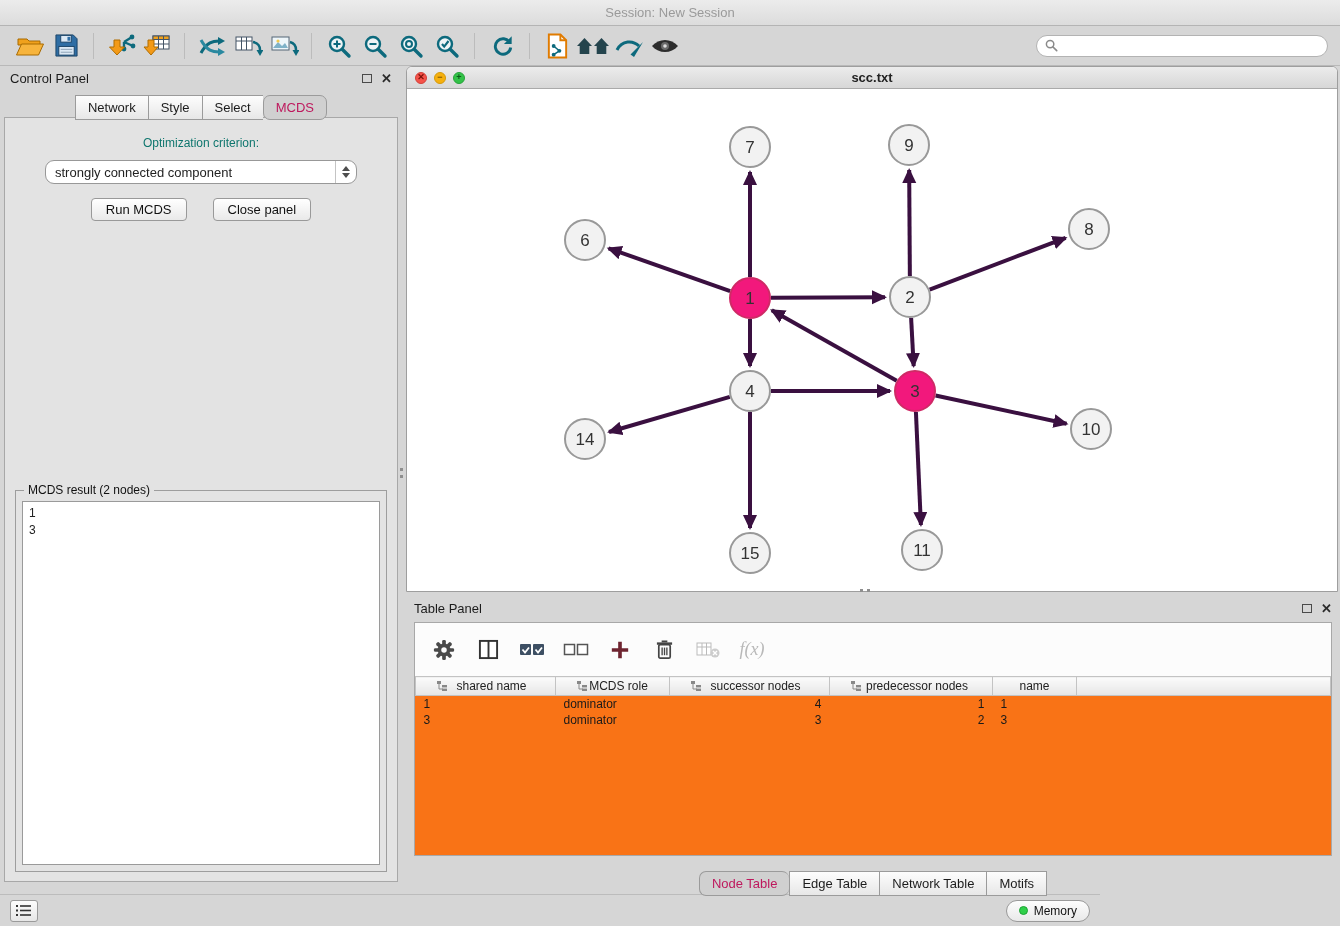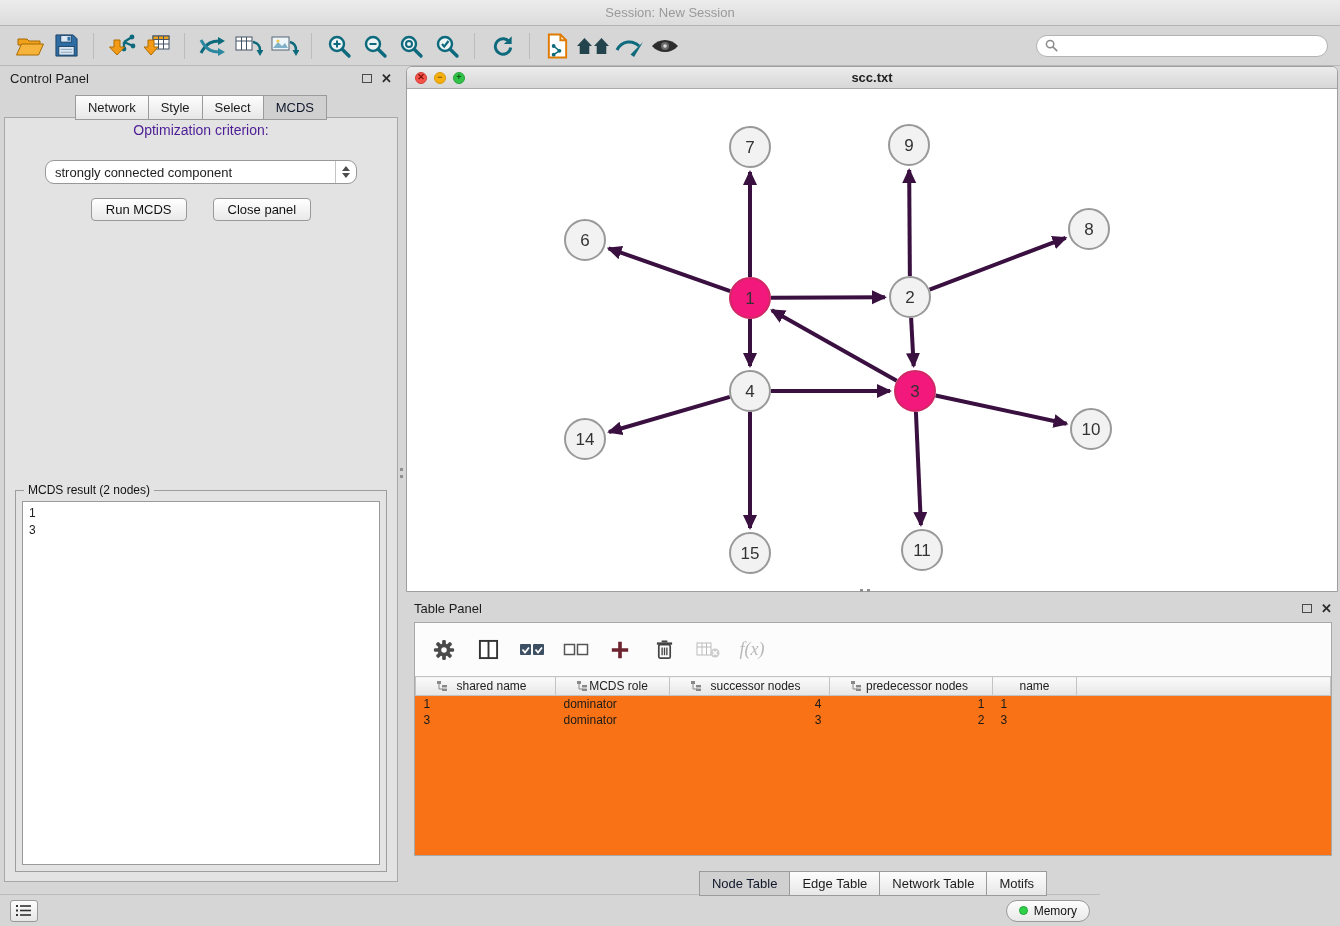--- a/index.html
+++ b/index.html
@@ -23,24 +23,24 @@
   
   .control-panel { position:absolute; left:2px; top:66px; width:398px; height:816px; }
   .panel-header { height:24px; display:flex; align-items:center; padding:0 8px; font-size:13px; color:#1c1c1c; }
   .panel-header .spacer { flex:1; }
   .win-float { width:10px; height:9px; border:1.5px solid #4a4a4a; margin-right:9px; }
   .win-close { font-size:13px; font-weight:bold; color:#2b2b2b; line-height:1; }
   .cp-tabs { display:flex; justify-content:center; margin-top:5px; position:relative; z-index:2; }
   .cptab { padding:4px 12px; font-size:13px; background:linear-gradient(#fdfdfd,#e7e7e7);
     border:1px solid #9b9b9b; border-right:none; color:#1c1c1c; }
   .cptab:last-child { border-right:1px solid #9b9b9b; }
-  .cptab.active { background:#d0d0d0; color:#0f172a; }
+  .cptab.active { background:#d0d0d0; color:#be185d;border-radius:7px; }
   .cp-content { position:absolute; left:2px; top:51px; width:394px; height:765px;
     background:#e3e3e3; border:1px solid #a8a8a8; }
-  .opt-label { text-align:center; margin-top:4px; font-size:14px; color:#4c1d95; }
+  .opt-label { text-align:center; margin-top:18px; font-size:12px; color:#0f766e; }
   .dropdown { position:absolute; left:40px; top:42px; width:312px; height:24px; background:#fff;
     border:1px solid #989898; border-radius:9px; display:flex; align-items:center; padding-left:9px; font-size:13px; }
   .updown { margin-left:auto; height:100%; display:flex; flex-direction:column; justify-content:center; gap:2px; padding:0 6px; border-left:1px solid #c4c4c4; }
   .updown i { width:0; height:0; border-left:4px solid transparent; border-right:4px solid transparent; }
   .updown .up { border-bottom:5px solid #4e4e4e; }
   .updown .down { border-top:5px solid #4e4e4e; }
   .btn-row { position:absolute; left:0; top:80px; width:100%; display:flex; justify-content:center; gap:26px; }
   .btn { height:23px; padding:0 14px; background:linear-gradient(#ffffff,#e9e9e9);
     border:1px solid #999; border-radius:4px; font-size:13px; color:#111; font-family:"Liberation Sans",sans-serif; }
   .result-group { position:absolute; left:10px; top:372px; width:372px; height:382px; border:1px solid #9d9d9d; }

